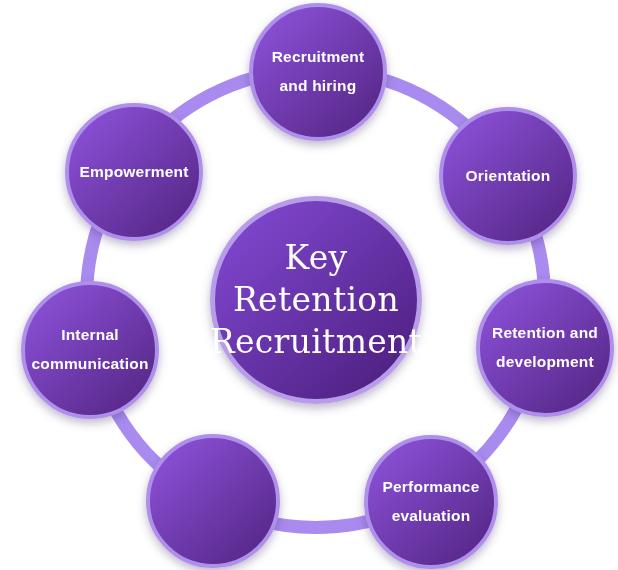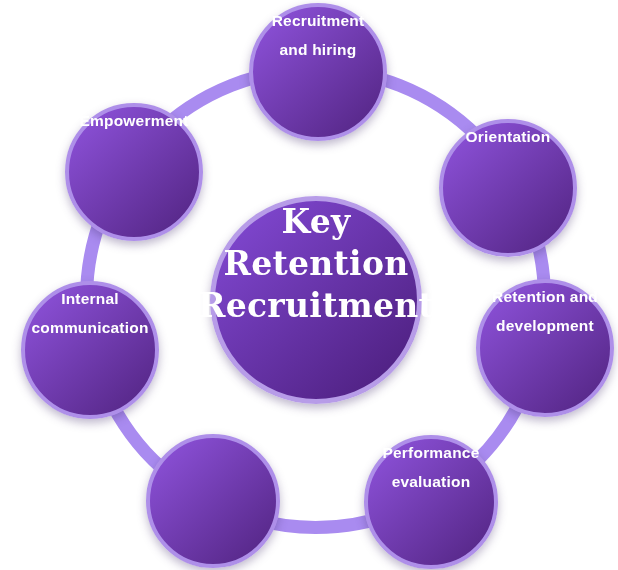--- a/index.html
+++ b/index.html
@@ -17,42 +17,42 @@
     font-family:"Liberation Sans", sans-serif;
   }
   .ring{
     position:absolute;left:80px;top:63px;width:471px;height:471px;
     border-radius:50%;border:13px solid var(--ring);box-sizing:border-box;
   }
   .node{
     position:absolute;border-radius:50%;box-sizing:border-box;
     border:4px solid var(--node-border);
     background:linear-gradient(137deg, var(--node-grad-start) 8%, var(--node-grad-end) 90%);
-    display:flex;justify-content:center;text-align:center;
+    display:flex;align-items:center;justify-content:center;text-align:center;
     color:var(--text);
     box-shadow:0 4px 10px rgba(70,50,110,0.35);
   }
   .node .label{
     font-size:15.5px;font-weight:bold;line-height:1.85;letter-spacing:0.2px;
   }
   .n-recruitment{left:249px;top:3px;width:138px;height:138px;}
-  .n-orientation{left:439px;top:119px;width:138px;height:138px;}
+  .n-orientation{left:439px;top:107px;width:138px;height:138px;}
   .n-training{left:476px;top:279px;width:138px;height:138px;}
   .n-performance{left:364px;top:435px;width:134px;height:134px;}
   .n-pay{left:146px;top:434px;width:134px;height:134px;}
   .n-internal{left:21px;top:281px;width:138px;height:138px;}
   .n-empowerment{left:65px;top:103px;width:138px;height:138px;}
   .center{
     left:210px;top:196px;width:212px;height:208px;border-width:5px;
     background:linear-gradient(137deg, var(--center-grad-start) 6%, var(--center-grad-end) 92%);
     border-color:#b79ce8;
   }
   .center .label{
     font-family:"DejaVu Serif", serif;
-    font-size:33px;font-weight:bold;line-height:1.28;letter-spacing:0.3px;
+    font-size:33px;font-weight:normal;line-height:1.28;letter-spacing:0.3px;
   }
 </style>
 </head>
 <body style="background: rgb(255, 255, 255);">
 
 <div class="stage">
 
   <div class="ring"></div>
 
   <div class="node center">

